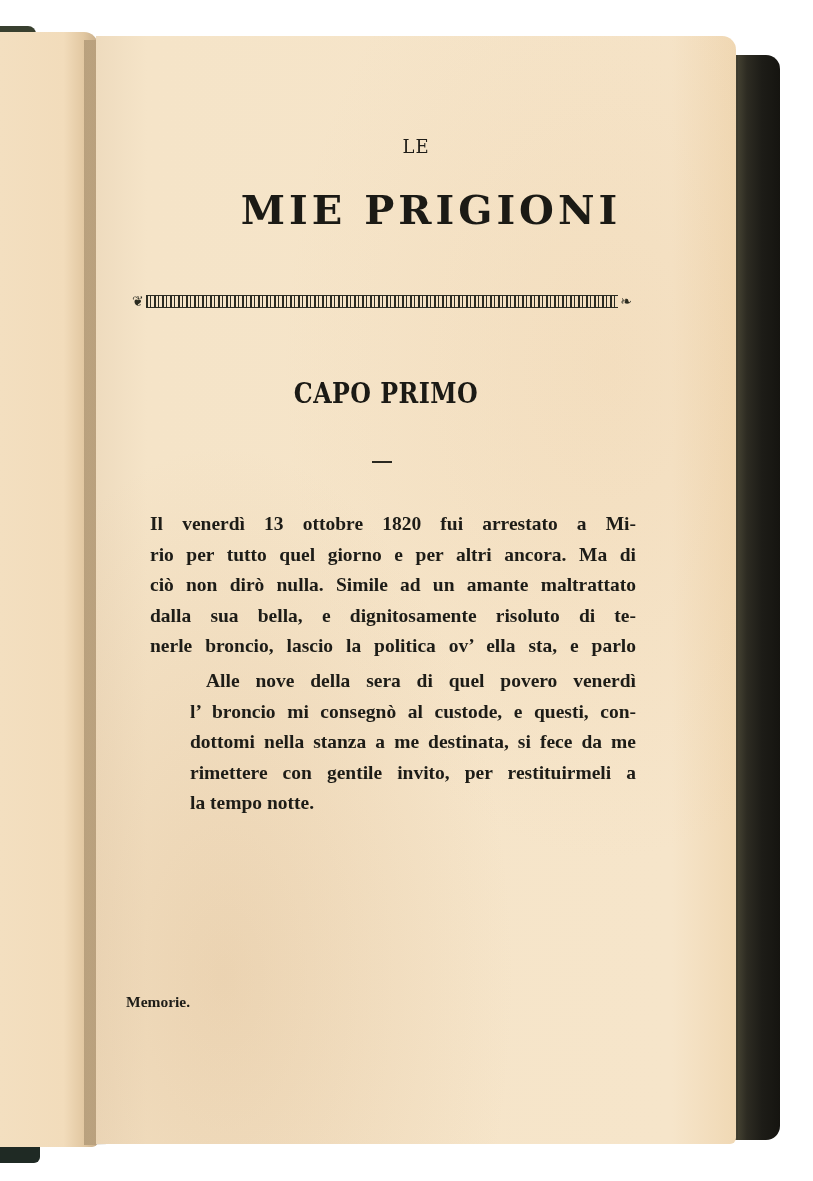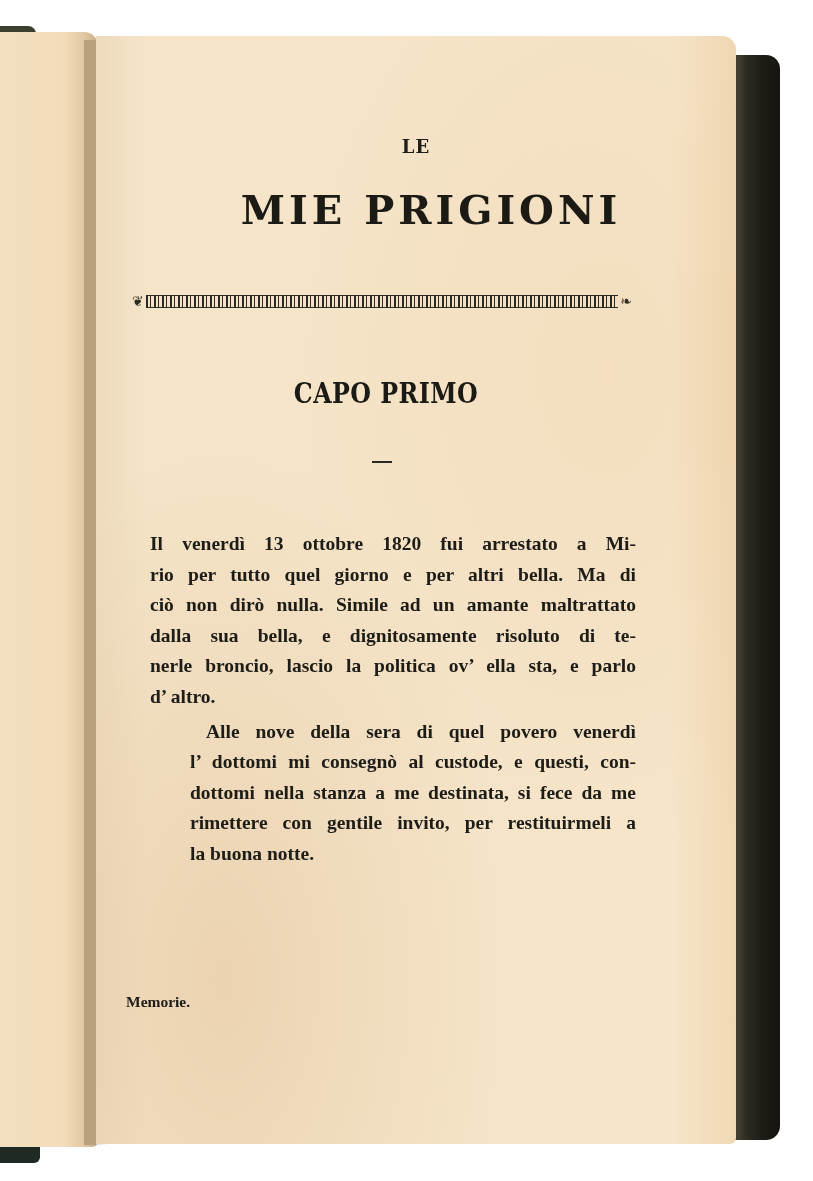--- a/index.html
+++ b/index.html
@@ -40,21 +40,21 @@
   .page-main {
     position: absolute; left: 96px; top: 36px; width: 640px; height: 1108px;
     background:
       radial-gradient(ellipse at 20% 85%, rgba(205,160,110,0.25), transparent 40%),
       radial-gradient(ellipse at 80% 30%, rgba(230,190,140,0.18), transparent 45%),
       linear-gradient(90deg, #eedbbe 0%, #f5e4c8 8%, #f6e5ca 90%, #f0d8b4 100%);
     border-radius: 0 14px 6px 0;
   }
   .hdr-le {
     position: absolute; left: 0; width: 100%; top: 100px; text-align: center;
-    font-size: 18px; font-weight: bold; letter-spacing: 1px; color: #1f1d18;
+    font-size: 18px; font-weight: normal; letter-spacing: 1px; color: #1f1d18;
   }
   .hdr-title {
     position: absolute; left: 15px; width: 100%; top: 150px; text-align: center;
     font-size: 40px; font-weight: bold; letter-spacing: 4px; color: #1b1a15;
   }
   .ornament {
     position: absolute; left: 36px; top: 257px; width: 500px; height: 16px;
     display: flex; align-items: center;
   }
   .ornament .end { font-size: 14px; color: #2b2b20; line-height: 1; }
@@ -111,33 +111,32 @@
     <span class="end">❦</span>
     <span class="chain"></span>
     <span class="end">❧</span>
   </div>
 
   <div class="chapter">CAPO PRIMO</div>
   <div class="dash"></div>
 
   <div class="body-text">
     <p class="para1">
-      <span class="line" style="padding-left:0;margin-top:20px;">Il venerdì 13 ottobre 1820 fui arrestato a Mi-</span>
-      <span class="line">rio per tutto quel giorno e per altri bella. Ma di</span>
+      <span class="line" style="padding-left:0;">Il venerdì 13 ottobre 1820 fui arrestato a Mi-</span>
+      <span class="line">rio per tutto quel giorno e per altri ancora. Ma di</span>
       <span class="line">ciò non dirò nulla. Simile ad un amante maltrattato</span>
       <span class="line">dalla sua bella, e dignitosamente risoluto di te-</span>
       <span class="line">nerle broncio, lascio la politica ov’ ella sta, e parlo</span>
-      <span class="line last">d’ altro.</span>
     </p>
     <p class="para2" style="margin-top:4px;margin-left:40px;">
       <span class="line" style="padding-left:16px;">Alle nove della sera di quel povero venerdì</span>
-      <span class="line">l’ dottomi mi consegnò al custode, e questi, con-</span>
+      <span class="line">l’ broncio mi consegnò al custode, e questi, con-</span>
       <span class="line">dottomi nella stanza a me destinata, si fece da me</span>
       <span class="line">rimettere con gentile invito, per restituirmeli a</span>
-      <span class="line last">la buona notte.</span>
+      <span class="line last">la tempo notte.</span>
     </p>
   </div>
 
   <div class="footnote">
     <span class="line last">Memorie.</span>
   </div>
 
 </div>
 
 </body></html>

